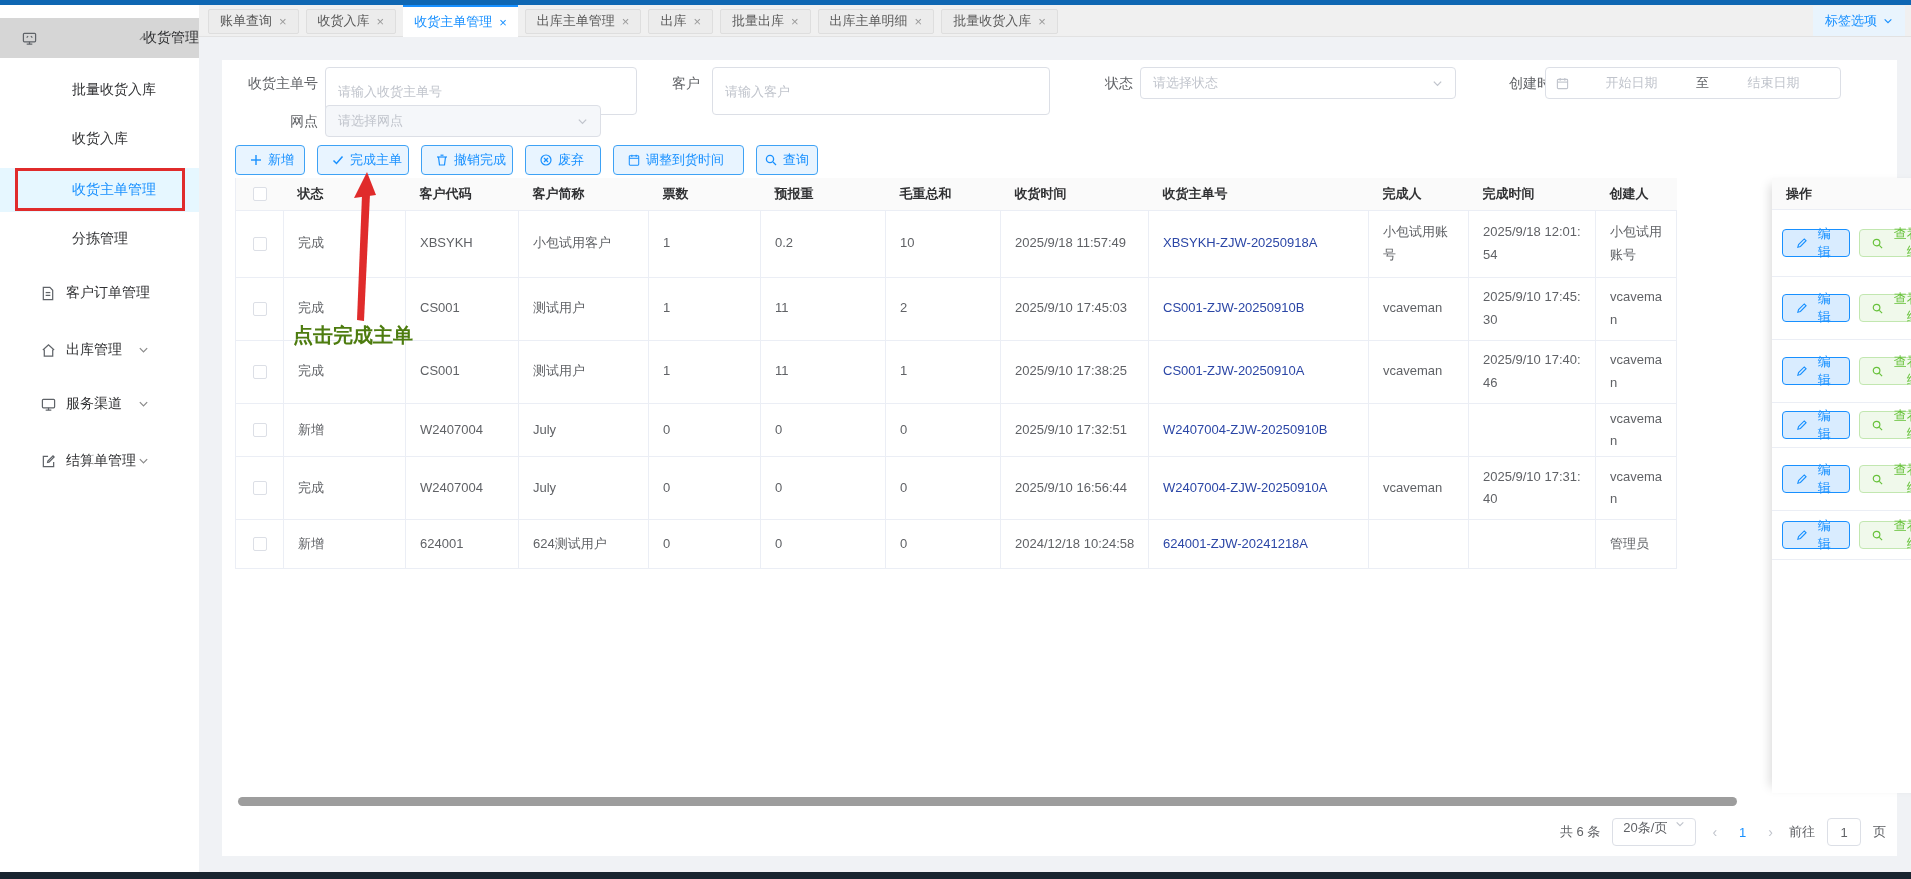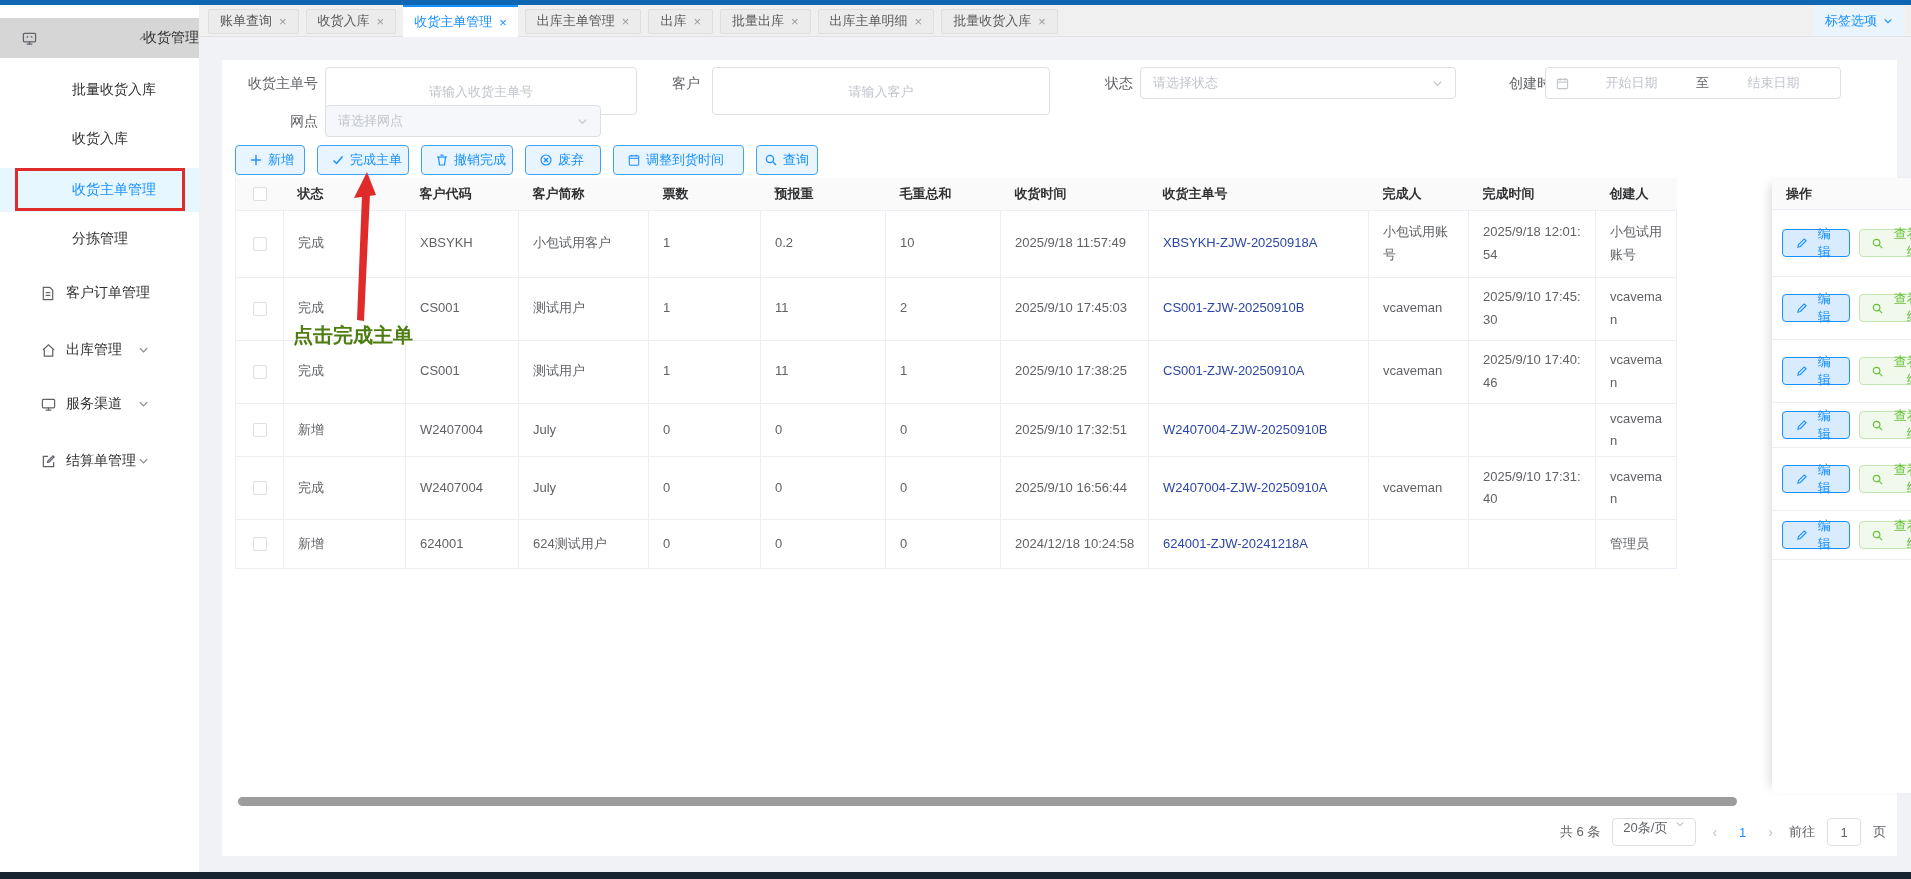--- a/index.html
+++ b/index.html
@@ -38,21 +38,21 @@
   .side-sub.selected { background:#e6f7ff; color:#1890ff; }
   .side-chev { position:absolute; left:138px; top:50%; transform:translateY(-50%); color:#8c8c8c; display:flex; }
   
   .anno-box { position:absolute; left:15px; top:163px; width:170px; height:43px; border:3px solid #e02b2b; pointer-events:none; }
   
   .card { position:absolute; left:222px; top:60px; width:1675px; height:796px; background:#ffffff; }
   
   .flabel { position:absolute; font-size:14px; color:#606266; text-align:right; line-height:32px; }
   .finput {
     position:absolute; height:48px; border:1px solid #dcdfe6; border-radius:4px; background:#fff;
-    font-size:13px; color:#606266; padding:0 12px; font-family:"Liberation Sans",sans-serif; outline:none;text-align:center;
+    font-size:13px; color:#606266; padding:0 12px; font-family:"Liberation Sans",sans-serif; outline:none;
   }
   .finput::placeholder { color:#c0c4cc; }
   .fselect {
     position:absolute; height:32px; border:1px solid #dcdfe6; border-radius:4px; background:#fff;
     display:flex; align-items:center; padding:0 12px; font-size:13px; cursor:pointer;
   }
   .fselect .ph { color:#c0c4cc; flex:1; }
   .fselect .chev { color:#c0c4cc; display:flex; }
   .fselect.disabled { background:#f5f7fa; cursor:not-allowed; }
   .daterange {

